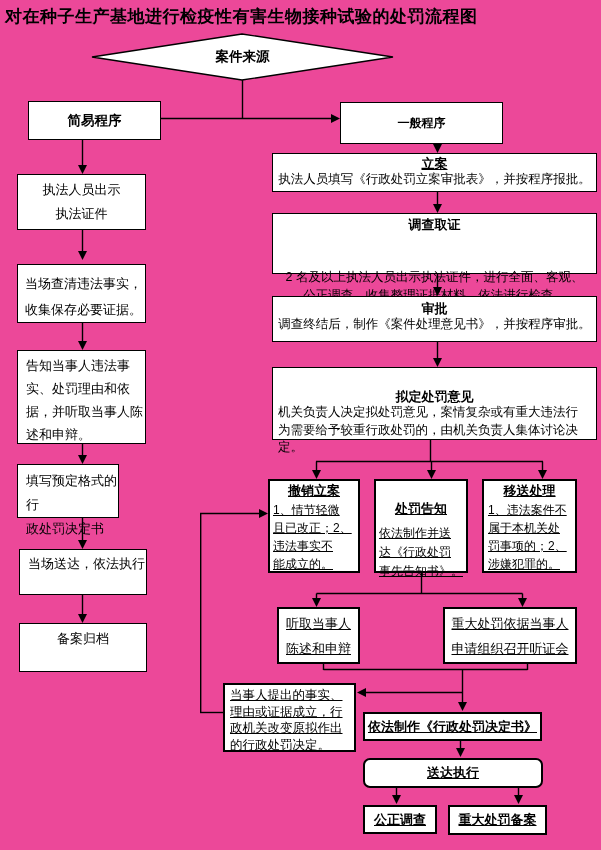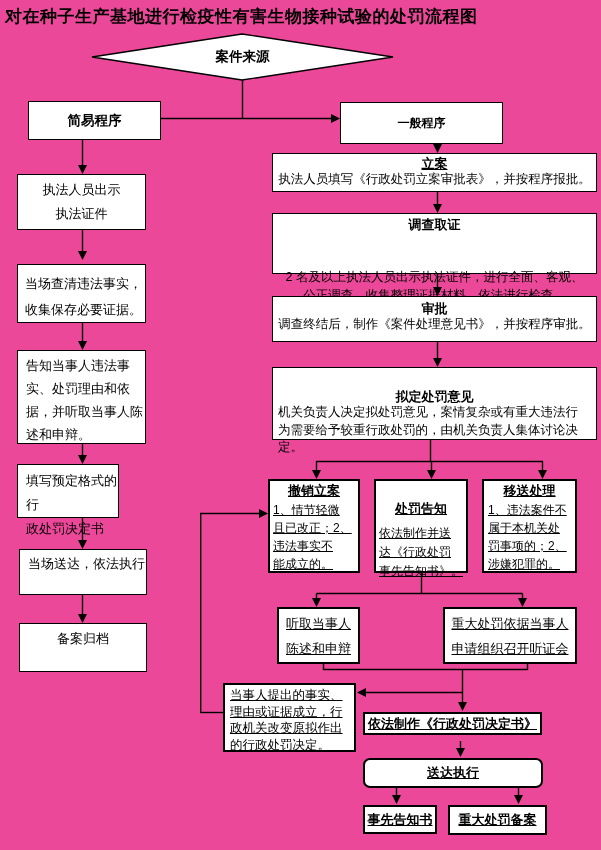--- a/index.html
+++ b/index.html
@@ -157,18 +157,18 @@
   <div class="box b2 fc pre" style="left:277px;top:607px;width:83px;height:57px;line-height:25px;">听取当事人
 陈述和申辩</div>
   <div class="box b2 fc pre" style="left:443px;top:607px;width:134px;height:57px;line-height:25px;">重大处罚依据当事人
 申请组织召开听证会</div>
 
   <div class="box b2 pre" style="left:223px;top:683px;width:133px;height:69px;font-size:12.5px;line-height:16.5px;padding:2px 0 0 5px;">当事人提出的事实、
 理由或证据成立，行
 政机关改变原拟作出
 的行政处罚决定。</div>
 
-  <div class="box b2 fc bold" style="left:363px;top:712px;width:179px;height:23px;">依法制作《行政处罚决定书》</div>
+  <div class="box b2 fc bold" style="left:363px;top:712px;width:179px;height:29px;">依法制作《行政处罚决定书》</div>
   <div class="box b2 fc bold" style="left:363px;top:758px;width:180px;height:30px;border-radius:7px;">送达执行</div>
-  <div class="box b2 fc bold" style="left:363px;top:805px;width:74px;height:29px;">事先告知书</div>
+  <div class="box b2 fc bold" style="left:363px;top:805px;width:74px;height:29px;">公正调查</div>
   <div class="box b2 fc bold" style="left:448px;top:805px;width:99px;height:30px;">重大处罚备案</div>
 
 </div>
 
 </body></html>

